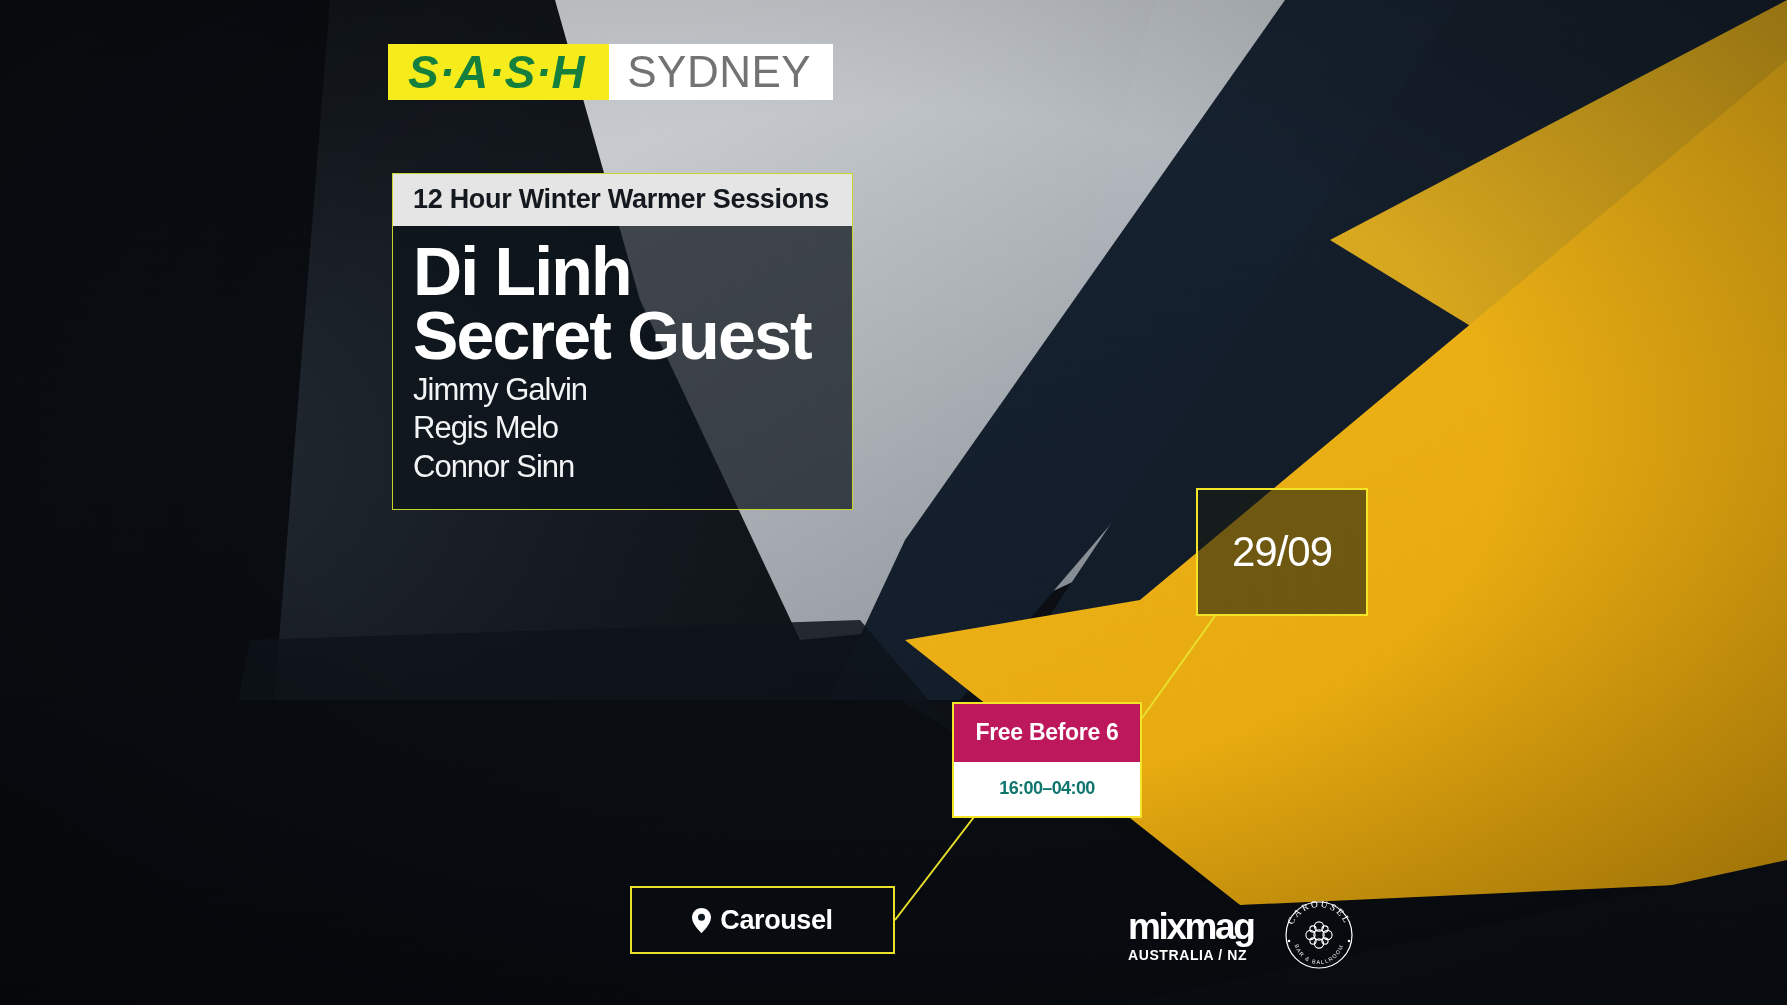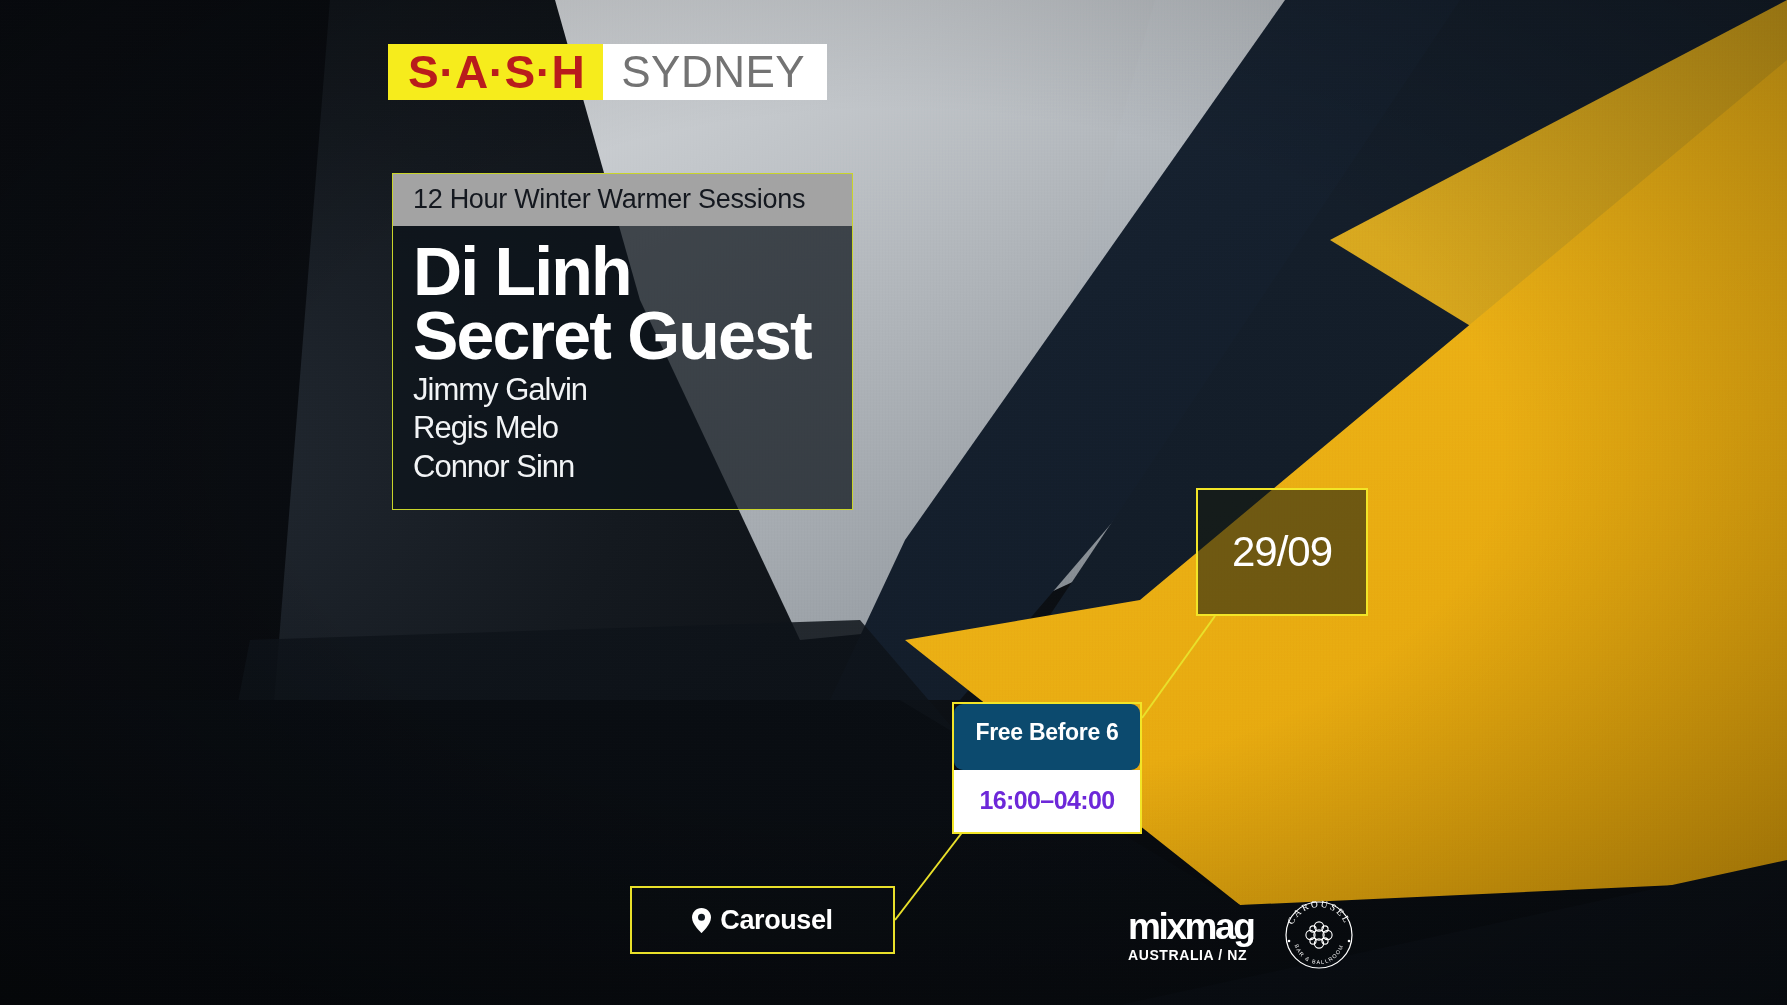--- a/index.html
+++ b/index.html
@@ -106,28 +106,29 @@
   .logo-lockup {
     position:absolute;
     left:388px; top:44px;
     display:flex;
     align-items:stretch;
     height:56px;
     z-index:20;
   }
   .logo-sash {
     background:#f6ec1c;
-    color:#b91c1c;
+    color:#15803d;
     display:flex; align-items:center;
-    padding:0 18px 0 20px;
+    padding:0 24px 0 20px;
     font-size:46px;
     font-weight:bold;
     letter-spacing:.5px;
     line-height:1;
     font-family:"Liberation Sans", sans-serif;
+    font-style:italic;
   }
   .logo-city {
     background:#ffffff;
     color:#737373;
     display:flex; align-items:center;
     padding:0 22px 0 18px;
     font-size:44px;
     font-weight:normal;
     letter-spacing:.5px;
     line-height:1;
@@ -135,24 +136,24 @@
 
   
   .lineup {
     position:absolute;
     left:392px; top:173px;
     width:461px;
     z-index:20;
     border:1.5px solid #c9d42a;
   }
   .lineup-banner {
-    background:#a3a3a3;
+    background:#e5e5e5;
     color:#14181f;
     font-size:27px;
-    font-weight:normal;
+    font-weight:bold;
     letter-spacing:-.3px;
     padding:12px 0 13px 20px;
     line-height:1;
     white-space:nowrap;
   }
   .lineup-body {
     background:rgba(13,19,26,.72);
     padding:14px 20px 26px 20px;
   }
   .act-headline {
@@ -190,33 +191,32 @@
 
   
   .info-stack {
     position:absolute;
     left:952px; top:702px;
     width:190px;
     border:2px solid #f2e527;
     z-index:20;
   }
   .info-top {
-    background:#0c4a6e;
+    background:#be185d;
     color:#ffffff;
     font-size:23px;
     font-weight:bold;
     letter-spacing:-.3px;
-    padding:15px 0 24px 0;
+    padding:15px 0 16px 0;
     text-align:center;
-    border-radius:9px;
   }
   .info-bottom {
     background:#ffffff;
-    color:#6d28d9;
-    font-size:25px;
+    color:#0f766e;
+    font-size:18px;
     font-weight:bold;
     letter-spacing:-.6px;
     padding:16px 0 17px 0;
     text-align:center;
   }
 
   
   .venue-pill {
     position:absolute;
     left:630px; top:886px;

